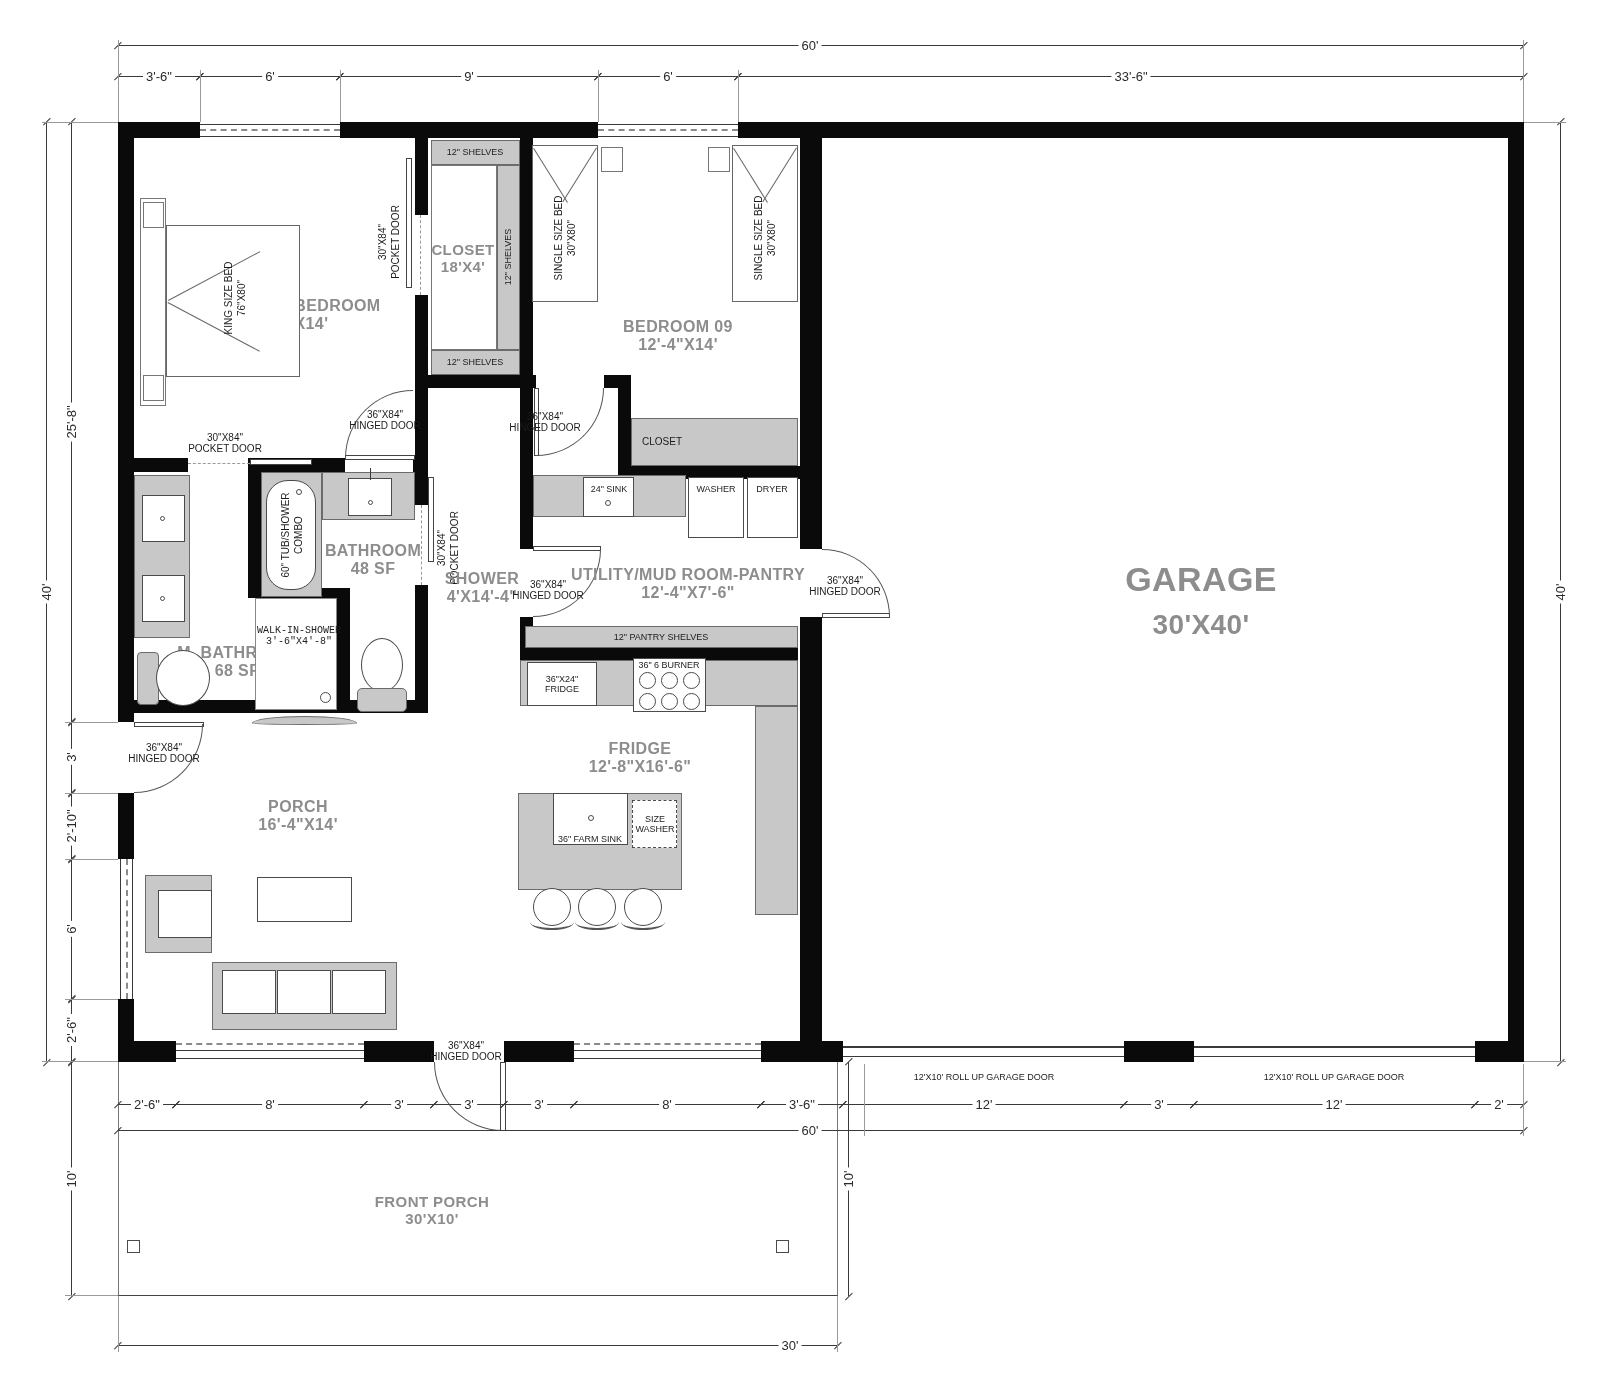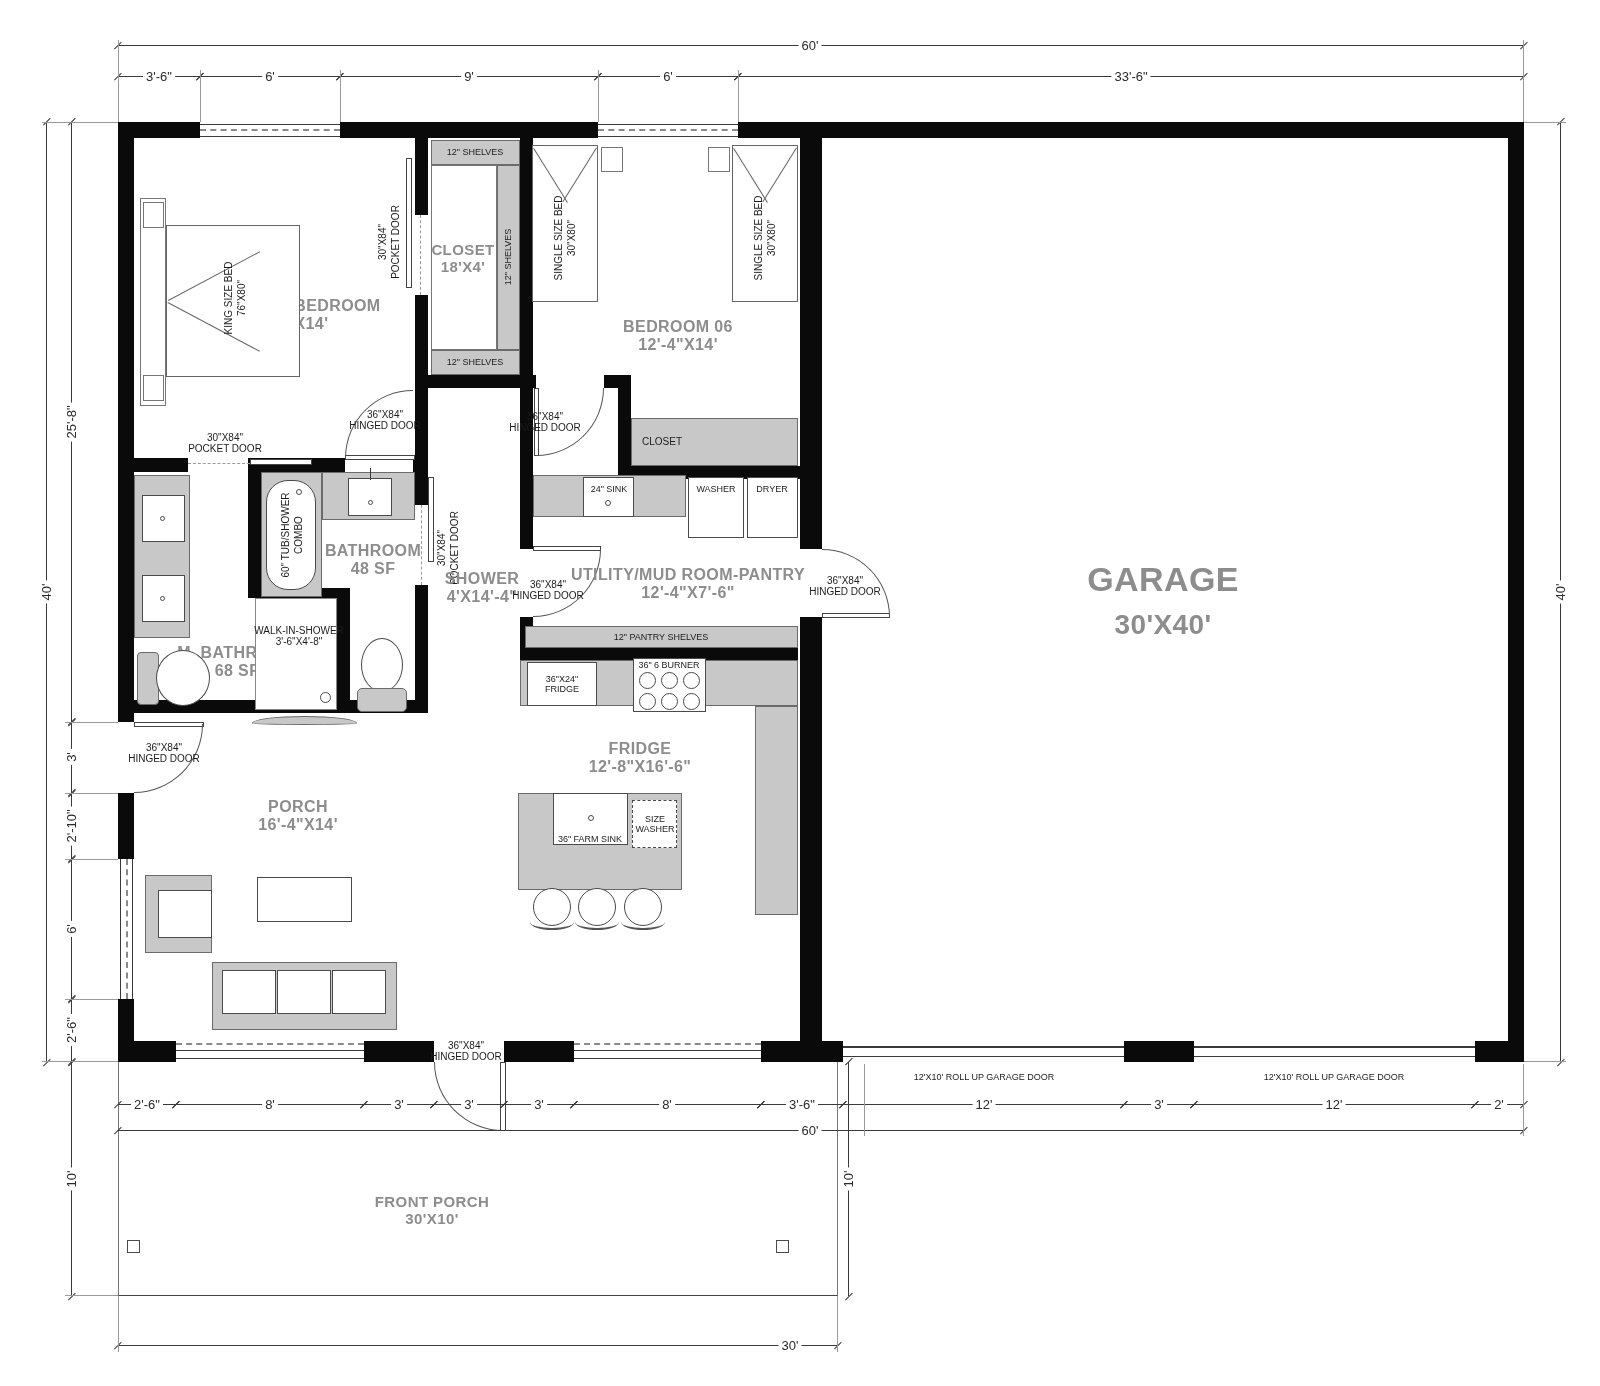--- a/index.html
+++ b/index.html
@@ -121,21 +121,21 @@
   <div class="thinbox" style="left:431px;top:165px;width:66px;height:185px;"></div>
   <span class="fix-label tiny" style="left:475px;top:152px;">12" SHELVES</span>
   <span class="fix-label tiny" style="left:475px;top:362px;">12" SHELVES</span>
   <span class="vlab tiny" style="left:508px;top:257px;font-size:9px;">12" SHELVES</span>
   <div class="room-label" style="left:463px;top:258px;font-size:15px;">
     <span>CLOSET</span><br>
     <span>18'X4'</span>
   </div>
 
   <div class="room-label" style="left:678px;top:336px;">
-    <span>BEDROOM 06</span><br>
+    <span>BEDROOM 09</span><br>
     <span>12'-4"X14'</span>
   </div>
   <div class="thinbox" style="left:532px;top:145px;width:66px;height:157px;border-width:1px;border-color:#666;"></div>
   <div class="thinbox" style="left:601px;top:147px;width:22px;height:25px;"></div>
   <div class="fold" style="left:534px;top:148px;width:64px;transform:rotate(58deg);"></div>
   <div class="fold" style="left:597px;top:148px;width:64px;transform:rotate(122deg);"></div>
   <span class="vlab" style="left:558px;top:238px;">SINGLE SIZE BED</span>
   <span class="vlab" style="left:571px;top:238px;">30"X80"</span>
   <div class="thinbox" style="left:732px;top:145px;width:66px;height:157px;border-width:1px;border-color:#666;"></div>
   <div class="thinbox" style="left:708px;top:147px;width:22px;height:25px;"></div>
@@ -181,21 +181,21 @@
   <div class="gray" style="left:137px;top:652px;width:22px;height:53px;border-radius:4px;"></div>
   <div class="circ" style="left:156px;top:650px;width:54px;height:56px;border-radius:50% 50% 50% 50%;"></div>
 
   <div class="gray" style="left:261px;top:472px;width:61px;height:125px;"></div>
   <div class="wbox" style="left:266px;top:480px;width:50px;height:110px;border-radius:22px;"></div>
   <div class="circ" style="left:296px;top:489px;width:6px;height:6px;"></div>
   <span class="vlab" style="left:285px;top:535px;">60" TUB/SHOWER</span>
   <span class="vlab" style="left:298px;top:535px;">COMBO</span>
 
   <div class="thinbox" style="left:255px;top:598px;width:82px;height:112px;border-color:#888;"></div>
-  <div class="fix-label" style="left:299px;top:636px;">
+  <div class="fix-label" style="left:299px;top:636px;font-family:Liberation Mono, monospace;">
     <span>WALK-IN-SHOWER</span><br>
     <span>3'-6"X4'-8"</span>
   </div>
   <div class="circ" style="left:320px;top:692px;width:11px;height:11px;"></div>
 
   <div class="room-label" style="left:373px;top:560px;">
     <span>BATHROOM</span><br>
     <span>48 SF</span>
   </div>
   <div class="gray" style="left:322px;top:472px;width:93px;height:48px;"></div>
@@ -305,21 +305,21 @@
   <div class="wbox" style="left:277px;top:970px;width:54px;height:44px;border-width:1px;"></div>
   <div class="wbox" style="left:332px;top:970px;width:54px;height:44px;border-width:1px;"></div>
 
   <div class="leaf" style="left:500px;top:1062px;width:6px;height:69px;"></div>
   <div class="arc" style="left:434px;top:1062px;width:69px;height:69px;border-left:1.5px solid #555;border-bottom:1.5px solid #555;border-bottom-left-radius:100% 100%;"></div>
   <div class="fix-label" style="left:466px;top:1051px;">
     <span>36"X84"</span><br>
     <span>HINGED DOOR</span>
   </div>
 
-  <div class="room-label" style="left:1163px;top:600px;font-size:34px;line-height:1.25;text-align:center;">
+  <div class="room-label" style="left:1201px;top:600px;font-size:34px;line-height:1.25;text-align:center;">
     <span>GARAGE</span><br>
     <span style="font-size:28px;">30'X40'</span>
   </div>
 
   <div class="thin-h" style="left:843px;top:1046px;width:281px;border-top-width:2px;"></div>
   <div class="thin-h" style="left:843px;top:1056px;width:281px;"></div>
   <span class="fix-label tiny" style="left:984px;top:1077px;">12'X10' ROLL UP GARAGE DOOR</span>
   <div class="thin-h" style="left:1194px;top:1046px;width:281px;border-top-width:2px;"></div>
   <div class="thin-h" style="left:1194px;top:1056px;width:281px;"></div>
   <span class="fix-label tiny" style="left:1334px;top:1077px;">12'X10' ROLL UP GARAGE DOOR</span>

